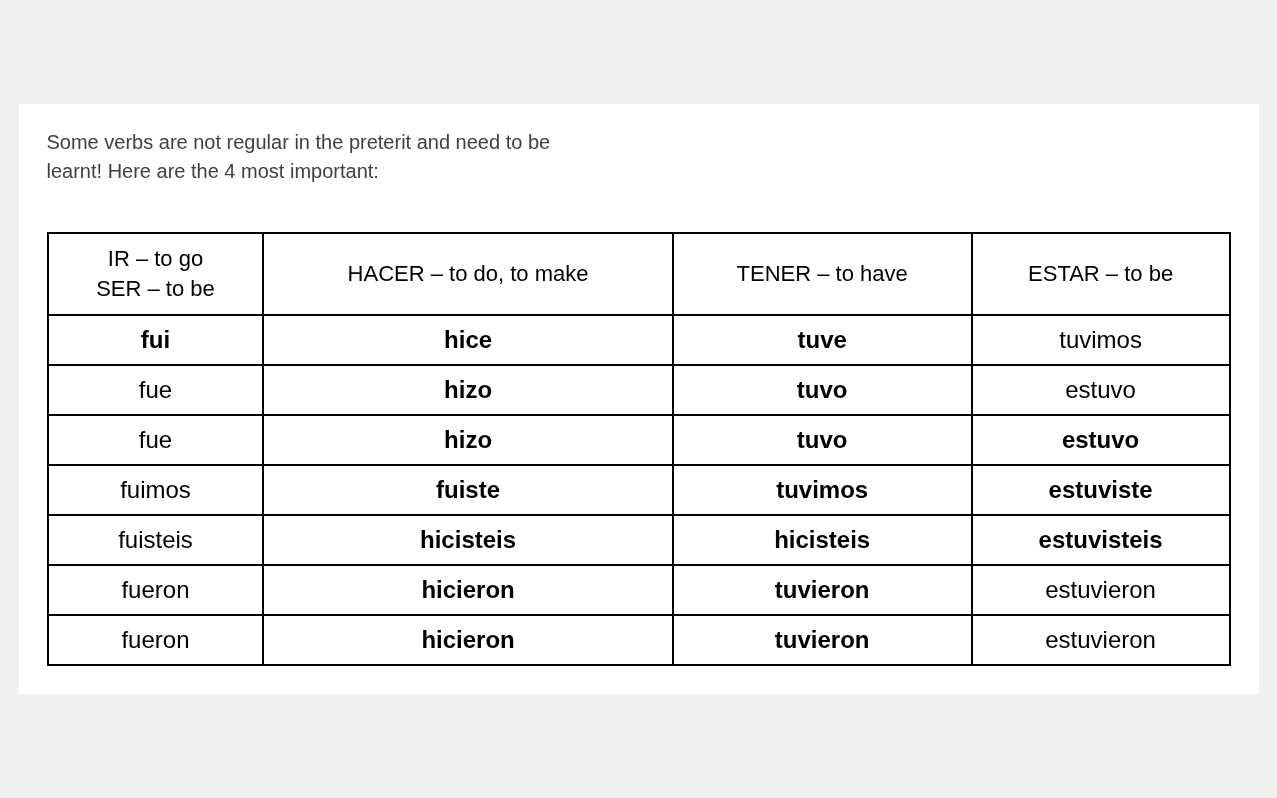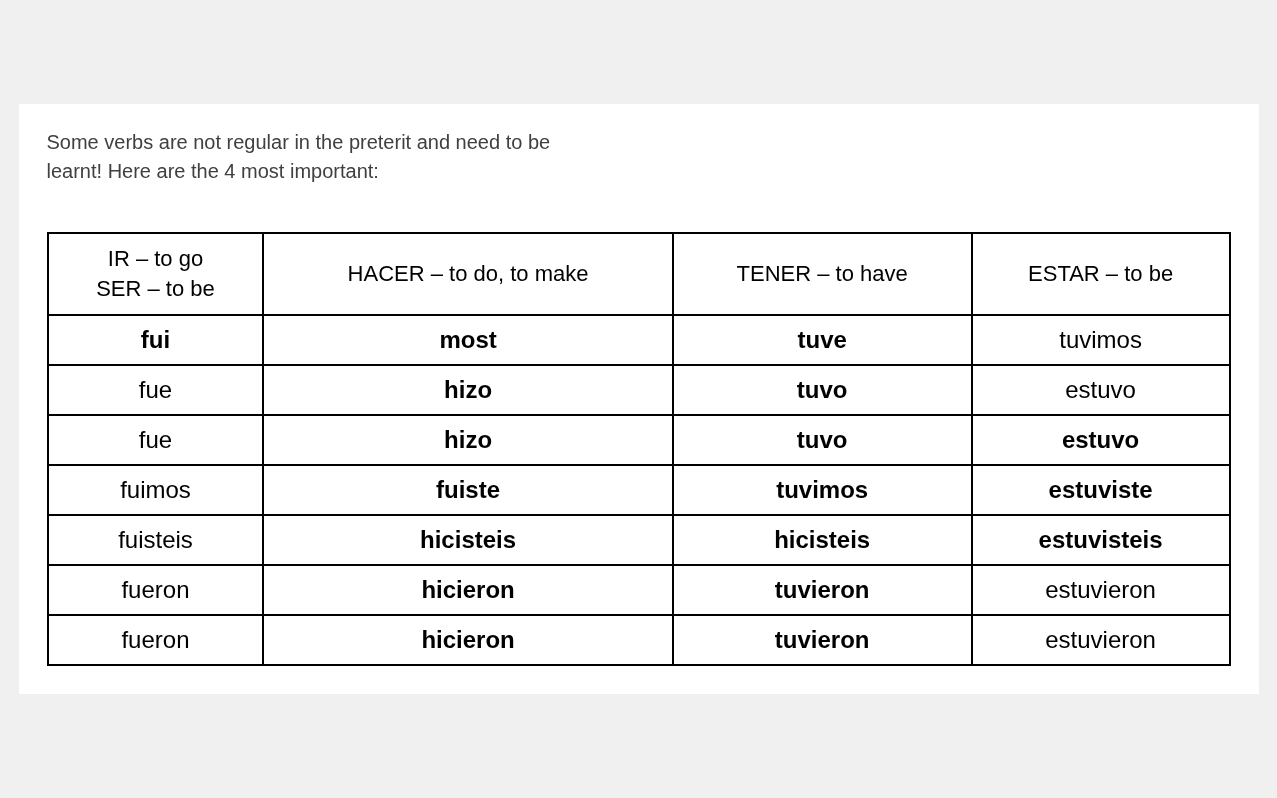--- a/index.html
+++ b/index.html
@@ -77,21 +77,21 @@
       <tr>
         <th>IR – to go<br>SER – to be</th>
         <th>HACER – to do, to make</th>
         <th>TENER – to have</th>
         <th>ESTAR – to be</th>
       </tr>
     </thead>
     <tbody id="table-body">
     <tr>
           <td class="bold">fui</td>
-          <td class="bold">most</td>
+          <td class="bold">hice</td>
           <td class="bold">tuve</td>
           <td class="normal">tuvimos</td>
         </tr>
         <tr>
           <td class="normal">fue</td>
           <td class="bold">hizo</td>
           <td class="bold">tuvo</td>
           <td class="normal">estuvo</td>
         </tr>
         <tr>

